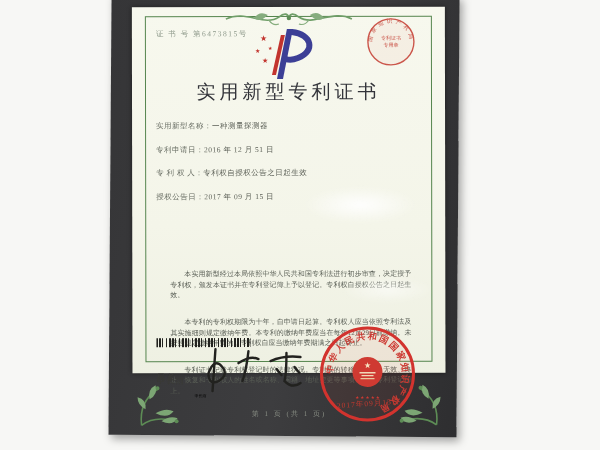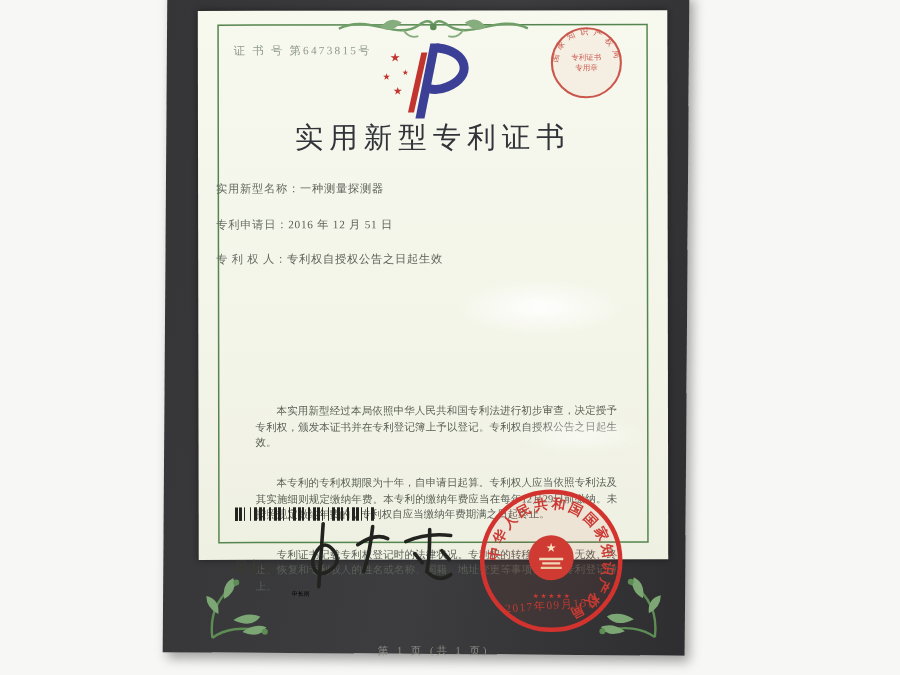--- a/index.html
+++ b/index.html
@@ -30,21 +30,21 @@
   .certno{
     position:absolute;left:24px;top:22px;
     font-size:7.5px;color:#8f9a8c;letter-spacing:1.5px;white-space:nowrap;
   }
   .logo{position:absolute;left:122px;top:18px;width:66px;height:58px;}
   .title{
     position:absolute;left:0;top:72px;width:100%;text-align:center;
     font-size:19px;font-weight:normal;color:#33343a;letter-spacing:4px;white-space:nowrap;
   }
   .stamp{position:absolute;left:233px;top:9px;width:52px;height:52px;}
-  .fields{position:absolute;left:12px;top:107px;width:275px;}
+  .fields{position:absolute;left:24px;top:107px;width:275px;}
   .field{line-height:23.5px;font-size:7.5px;color:#676c62;white-space:nowrap;letter-spacing:0.5px;}
   .field .lab{color:#676c62;}
   .field .val{color:#5d6158;}
   .paras{
     position:absolute;left:22px;top:246px;width:273px;
     font-size:7px;line-height:1.52;color:#5a5f56;text-align:justify;
   }
   .paras p{margin:16px;text-indent:2em;}
   .barcode{
     position:absolute;left:24px;top:331px;width:94px;height:9px;
@@ -58,21 +58,21 @@
   .dirname{position:absolute;left:24px;top:368px;font-size:8.5px;color:#3a3a35;letter-spacing:1px;}
   .sig{position:absolute;left:62px;top:336px;width:130px;height:56px;}
   .sig .hidden-name{position:absolute;left:-9999px;}
   .bigseal{position:absolute;left:184px;top:316px;width:102px;height:102px;}
   .sealdate{
     position:absolute;left:176px;top:392px;width:120px;text-align:center;
     font-size:7.5px;color:#c0392f;letter-spacing:1px;transform:rotate(-4deg);
     white-space:nowrap;
   }
   .footer{
-    position:absolute;left:0;top:422px;width:100%;text-align:center;
+    position:absolute;left:0;top:402px;width:100%;text-align:center;
     font-size:7px;color:#8a8f85;letter-spacing:2px;font-family:Liberation Serif, serif;
   }
   .glare{
     position:absolute;left:172px;top:180px;width:112px;height:36px;
     background:radial-gradient(ellipse at center,rgba(255,255,255,0.95) 0%,rgba(255,255,255,0) 70%);
     filter:blur(2px);
   }
   .glare2{
     position:absolute;left:210px;top:270px;width:90px;height:26px;
     background:radial-gradient(ellipse at center,rgba(255,255,255,0.55) 0%,rgba(255,255,255,0) 70%);
@@ -139,20 +139,23 @@
 
       <div class="fields">
         <div class="field">
           <span class="lab">实用新型名称：</span><span class="val">一种测量探测器</span>
         </div>
         <div class="field">
           <span class="lab">专利申请日：</span><span class="val">2016 年 12 月 51 日</span>
         </div>
         <div class="field">
           <span class="lab">专 利 权 人：</span><span class="val">专利权自授权公告之日起生效</span>
+        </div>
+        <div class="field">
+          <span class="lab">授权公告日：</span><span class="val">2017 年 09 月 15 日</span>
         </div>
       </div>
 
       <div class="paras">
         <p>本实用新型经过本局依照中华人民共和国专利法进行初步审查，决定授予专利权，颁发本证书并在专利登记簿上予以登记。专利权自授权公告之日起生效。</p>
         <p>本专利的专利权期限为十年，自申请日起算。专利权人应当依照专利法及其实施细则规定缴纳年费。本专利的缴纳年费应当在每年12月29日前缴纳。未按照规定缴纳年费的，专利权自应当缴纳年费期满之日起终止。</p>
         <p>专利证书记载专利权登记时的法律状况。专利权的转移、质押、无效、终止、恢复和专利权人的姓名或名称、国籍、地址变更等事项记载在专利登记簿上。</p>
       </div>
 
       <div class="barcode"></div>

